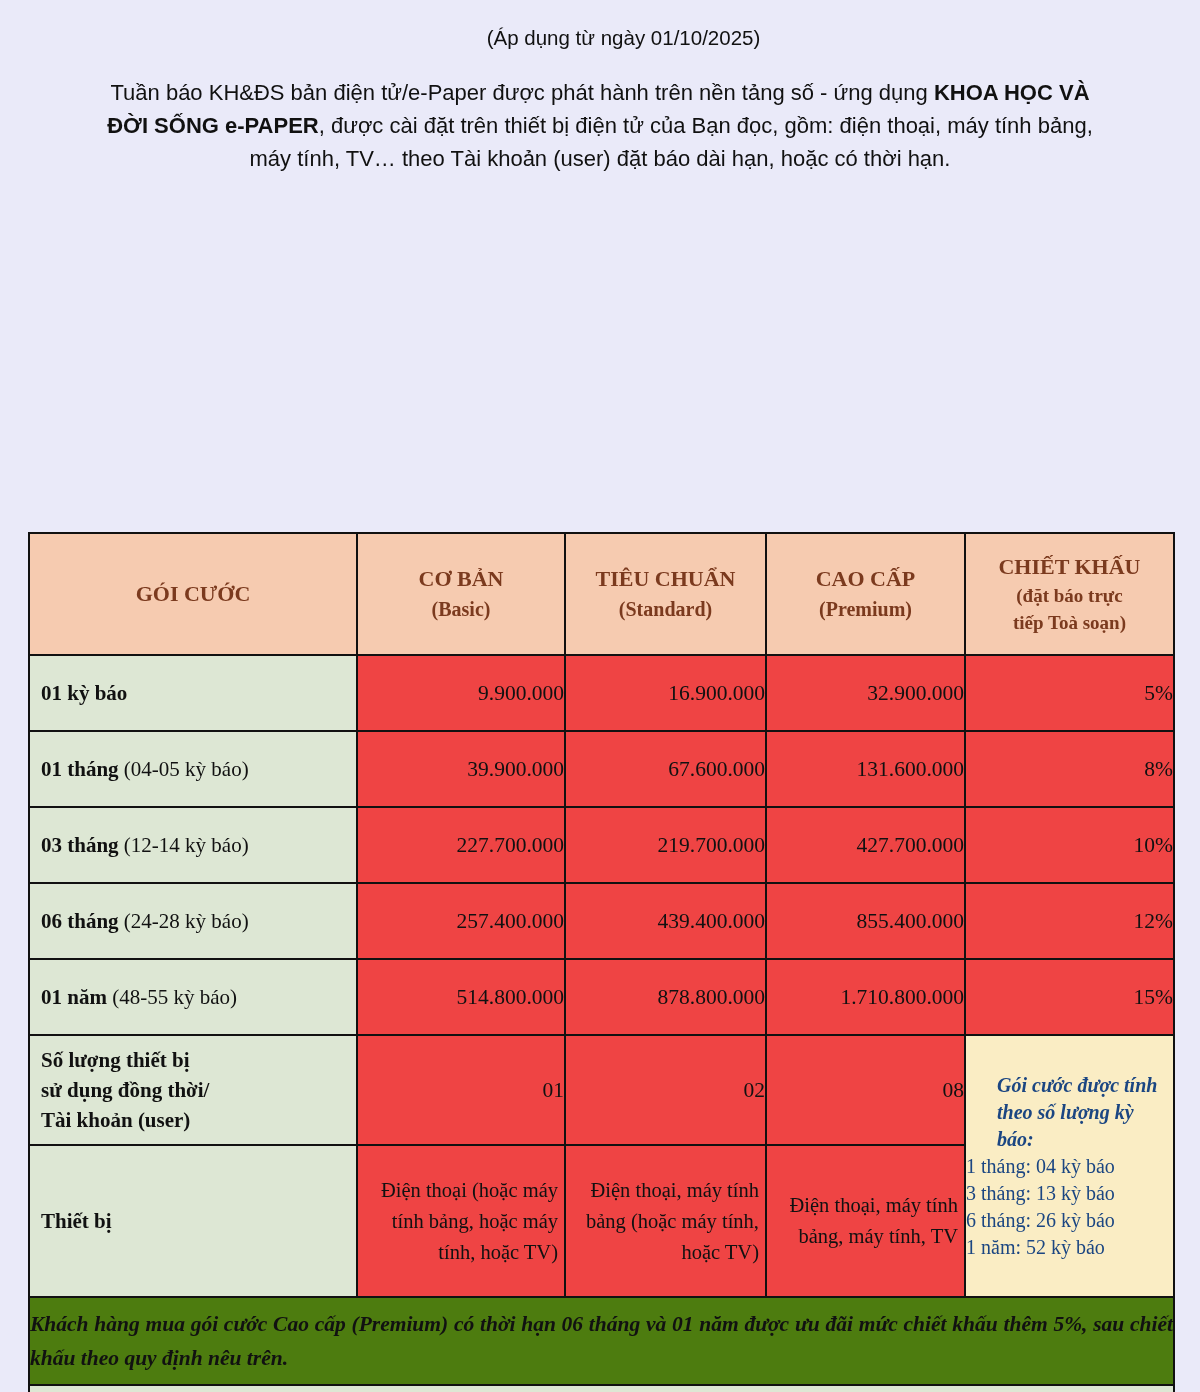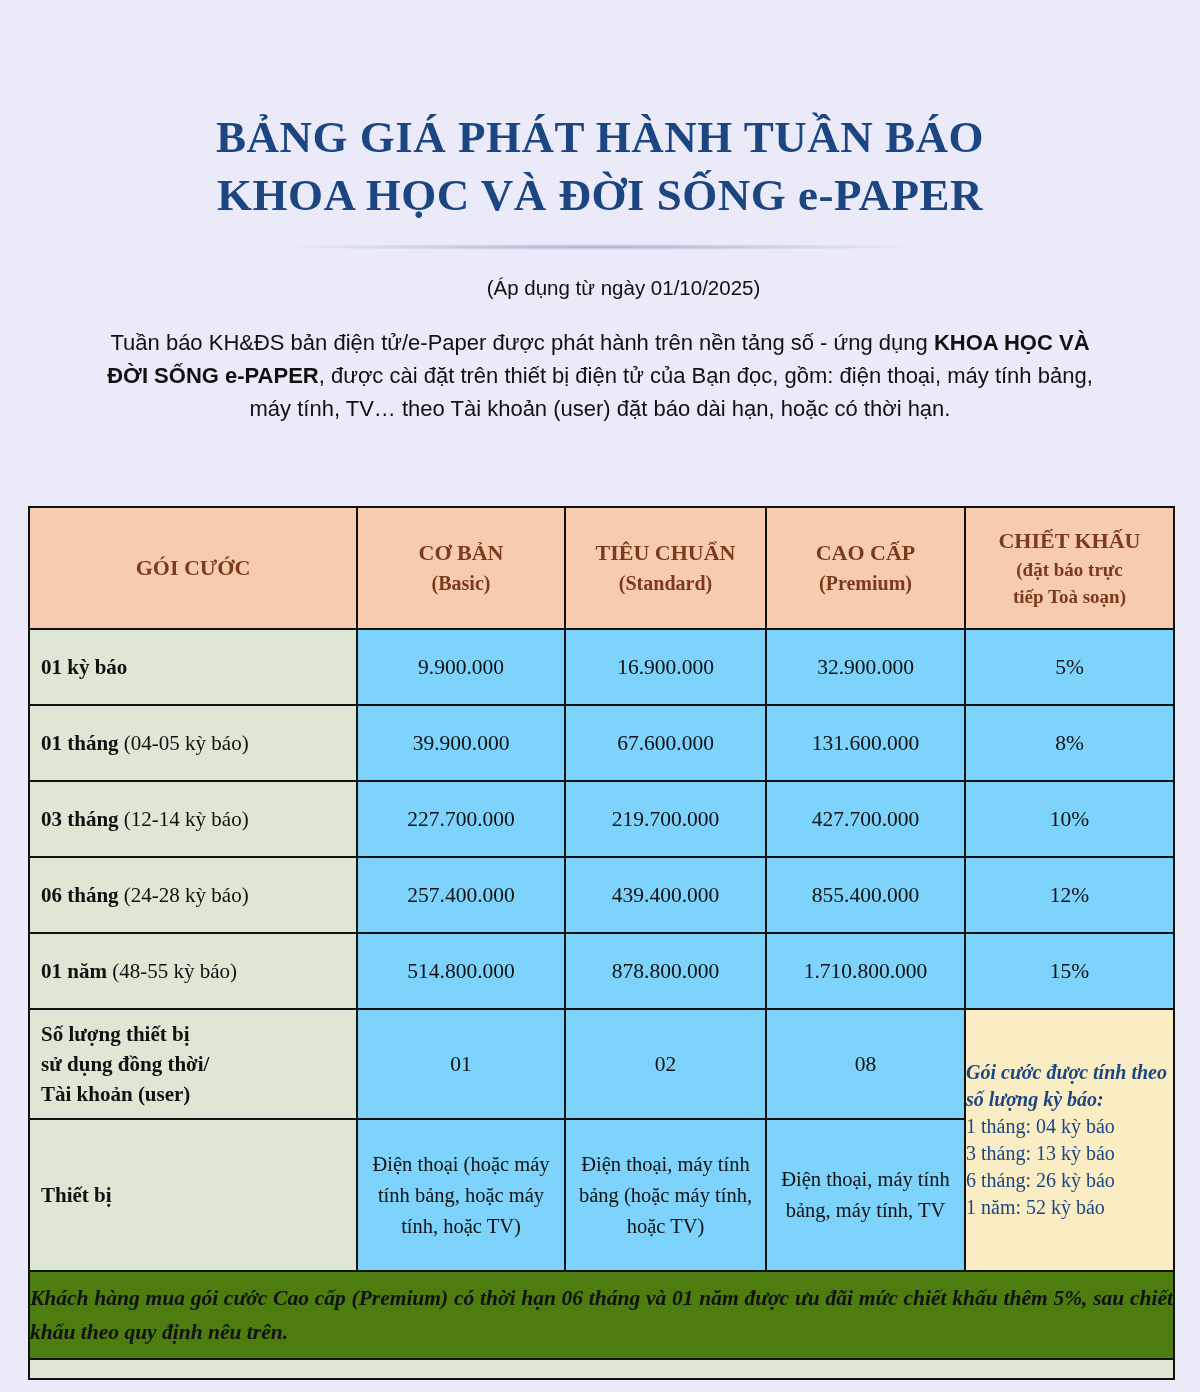--- a/index.html
+++ b/index.html
@@ -98,22 +98,22 @@
     background: #dde7d4;
     padding: 10px 14px;
     color: #111;
     font-size: 21px;
     line-height: 30px;
   }
   .lbl b { font-weight: bold; padding-left: 11px; }
   .lbl .plain { font-weight: normal; }
 
   .val {
-    background: #7dd3fc;
-    text-align: center;
+    background: #ef4444;
+    text-align: right;
     color: #111;
     font-size: 21.5px;
     line-height: 30px;
   }
   .val.multiline { font-size: 20.5px; line-height: 31px; padding: 8px 6px; }
 
   tr.r-price td { height: 76px; }
   tr.r-devicecount td { height: 110px; }
   tr.r-devices td { height: 152px; }
 
@@ -122,20 +122,21 @@
     padding: 8px 10px 6px 12px;
     color: #1b4682;
     font-size: 20px;
     line-height: 27px;
     vertical-align: top;
   }
   .discount-note .em {
     font-weight: bold;
     font-style: italic;
     display: block;
+    margin-left: 31px;
   }
   .discount-note .ln { display: block; }
 
   
   .footnote td {
     background: #4d7c0f;
     padding: 14px 16px 12px;
     color: #111;
     font-weight: bold;
     font-style: italic;
@@ -147,25 +148,20 @@
   .tail td {
     background: #dde7d4;
     height: 20px;
   }
 </style>
 </head>
 <body>
 
 <div class="page">
 
-  <div class="title-block">
-    <div class="title-line">BẢNG GIÁ PHÁT HÀNH TUẦN BÁO</div>
-    <div class="title-line">KHOA HỌC VÀ ĐỜI SỐNG e-PAPER</div>
-    <div class="title-divider"></div>
-  </div>
 
   <div class="effective-date">(Áp dụng từ ngày 01/10/2025)</div>
 
   <div class="intro">
     <span>Tuần báo KH&amp;ĐS bản điện tử/e-Paper được phát hành trên nền tảng số - ứng dụng </span><b>KHOA HỌC VÀ ĐỜI SỐNG e-PAPER</b><span>, được cài đặt trên thiết bị điện tử của Bạn đọc, gồm: điện thoại, máy tính bảng, máy tính, TV… theo Tài khoản (user) đặt báo dài hạn, hoặc có thời hạn.</span>
   </div>
 
   <div class="table-wrap">
     <table class="pricing">
       <colgroup>

